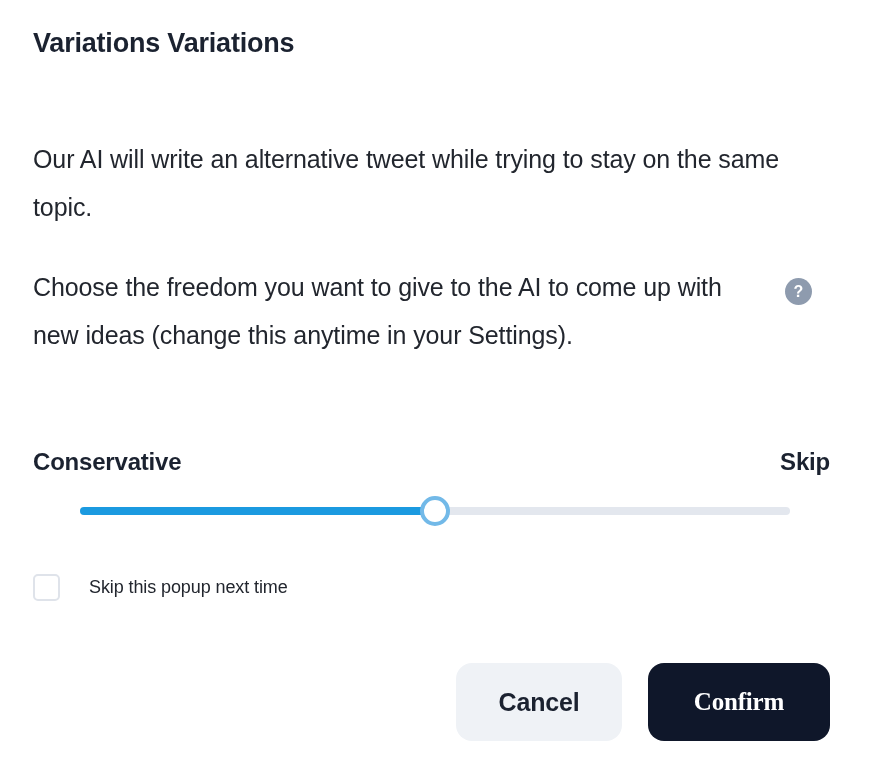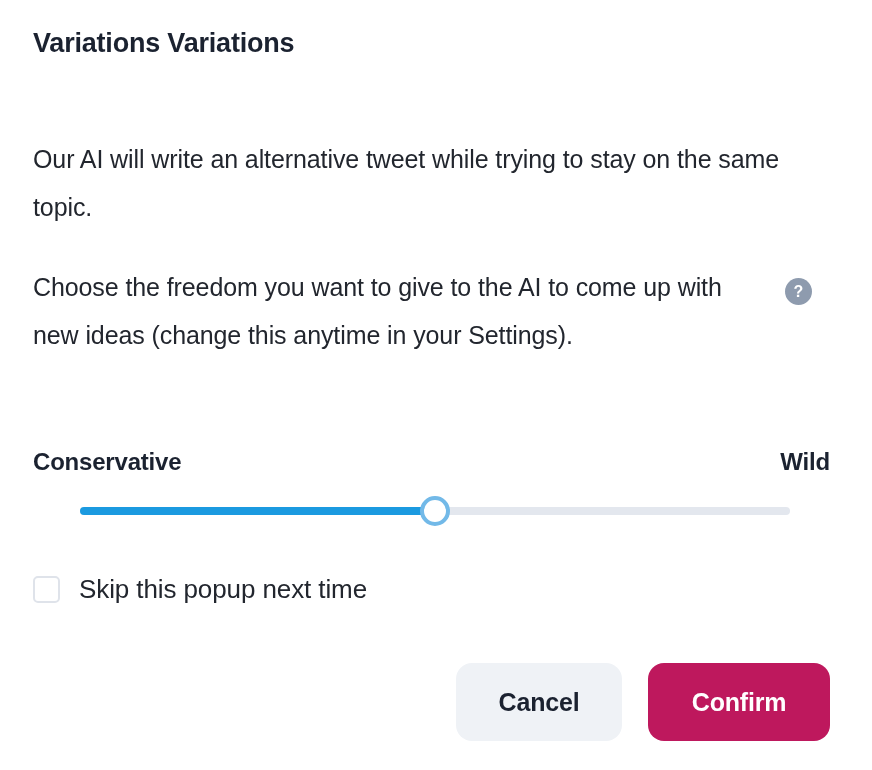--- a/index.html
+++ b/index.html
@@ -142,22 +142,22 @@
   .checkbox-box {
     width: 27px;
     height: 27px;
     border: 2px solid #dfe3ea;
     border-radius: 5px;
     background: #ffffff;
     box-sizing: border-box;
     flex: 0 0 auto;
   }
   .checkbox-label {
-    margin-left: 19px;
-    font-size: 26px;
+    margin-left: 29px;
+    font-size: 18px;
     color: #22262e;
     letter-spacing: -0.1px;
     white-space: nowrap;
   }
 
   
   .footer {
     position: absolute;
     left: 0;
     top: 663px;
@@ -197,32 +197,32 @@
   <div class="dialog-title">Variations Variations</div>
 
   <div class="body-text para-1">Our AI will write an alternative tweet while trying to stay on the same topic.</div>
 
   <div class="body-text para-2">Choose the freedom you want to give to the AI to come up with new ideas (change this anytime in your Settings).</div>
 
   <div class="help-icon" style="background: rgb(142, 155, 174);">?</div>
 
   <div class="slider-labels">
     <span class="slider-label">Conservative</span>
-    <span class="slider-label">Wild</span>
+    <span class="slider-label">Skip</span>
   </div>
 
   <div class="slider-wrap">
     <div class="slider-track" style="background: rgb(227, 231, 238);"></div>
     <div class="slider-fill" style="width: 50%; background: rgb(27, 154, 224);"></div>
     <div class="slider-thumb" style="left: 50%; border-color: rgb(114, 185, 232);"></div>
   </div>
 
   <div class="checkbox-row">
     <div class="checkbox-box"></div>
     <span class="checkbox-label">Skip this popup next time</span>
   </div>
 
   <div class="footer">
     <button class="btn btn-cancel" style="background: rgb(239, 242, 246);">Cancel</button>
-    <button class="btn btn-confirm" style="background: #be185d;">Confirm</button>
+    <button class="btn btn-confirm" style="background: #0f172a; font-family: Liberation Serif, serif;">Confirm</button>
   </div>
 
 </div>
 
 </body></html>

